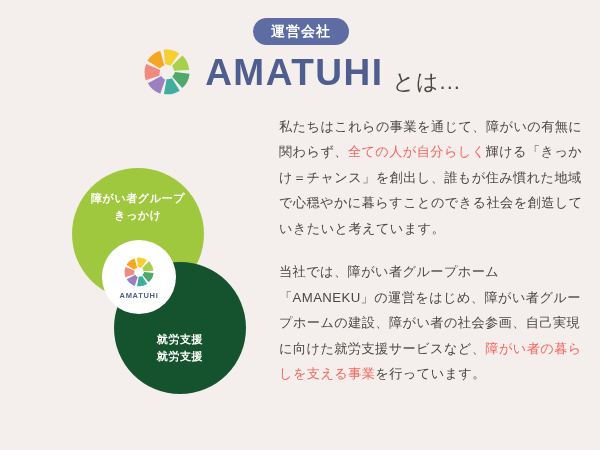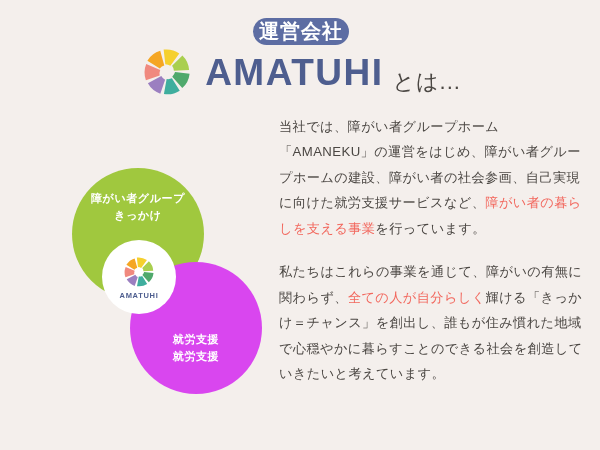--- a/index.html
+++ b/index.html
@@ -32,21 +32,21 @@
 
   #badge {
     position: absolute;
     left: 253px;
     top: 18px;
     width: 96px;
     height: 27px;
     border-radius: 14px;
     background: #5d6da3;
     color: #ffffff;
-    font-size: 20px;
+    font-size: 14px;
     font-weight: bold;
     letter-spacing: 1px;
     display: flex;
     align-items: center;
     justify-content: center;
     box-sizing: border-box;
   }
 
   #title-row {
     position: absolute;
@@ -120,25 +120,25 @@
     left: 6px;
     top: 90px;
     width: 132px;
     height: 132px;
     background: #59bdb4;
     align-items: flex-end;
     padding-bottom: 26px;
   }
 
   #circle-orange {
-    left: 120px;
+    left: 104px;
     top: 94px;
     width: 132px;
     height: 132px;
-    background: #d946ef;
+    background: #14532d;
     align-items: flex-end;
     padding-bottom: 30px;
   }
 
   #circle-center {
     position: absolute;
     left: 92px;
     top: 72px;
     width: 74px;
     height: 74px;
@@ -276,18 +276,18 @@
             </g>
           </g>
         </svg>
       </span>
       <span id="center-label">AMATUHI</span>
     </div>
   </div>
 
   <div id="body-text">
 
+    <p><span>私たちはこれらの事業を通じて、障がいの有無に関わらず、</span><span class="hl">全ての人が自分らしく</span><span>輝ける「きっかけ＝チャンス」を創出し、誰もが住み慣れた地域で心穏やかに暮らすことのできる社会を創造していきたいと考えています。</span></p>
+
     <p><span>当社では、障がい者グループホーム「AMANEKU」の運営をはじめ、障がい者グループホームの建設、障がい者の社会参画、自己実現に向けた就労支援サービスなど、</span><span class="hl">障がい者の暮らしを支える事業</span><span>を行っています。</span></p>
-
-    <p><span>私たちはこれらの事業を通じて、障がいの有無に関わらず、</span><span class="hl">全ての人が自分らしく</span><span>輝ける「きっかけ＝チャンス」を創出し、誰もが住み慣れた地域で心穏やかに暮らすことのできる社会を創造していきたいと考えています。</span></p>
   </div>
 
 </div>
 
 </body></html>

